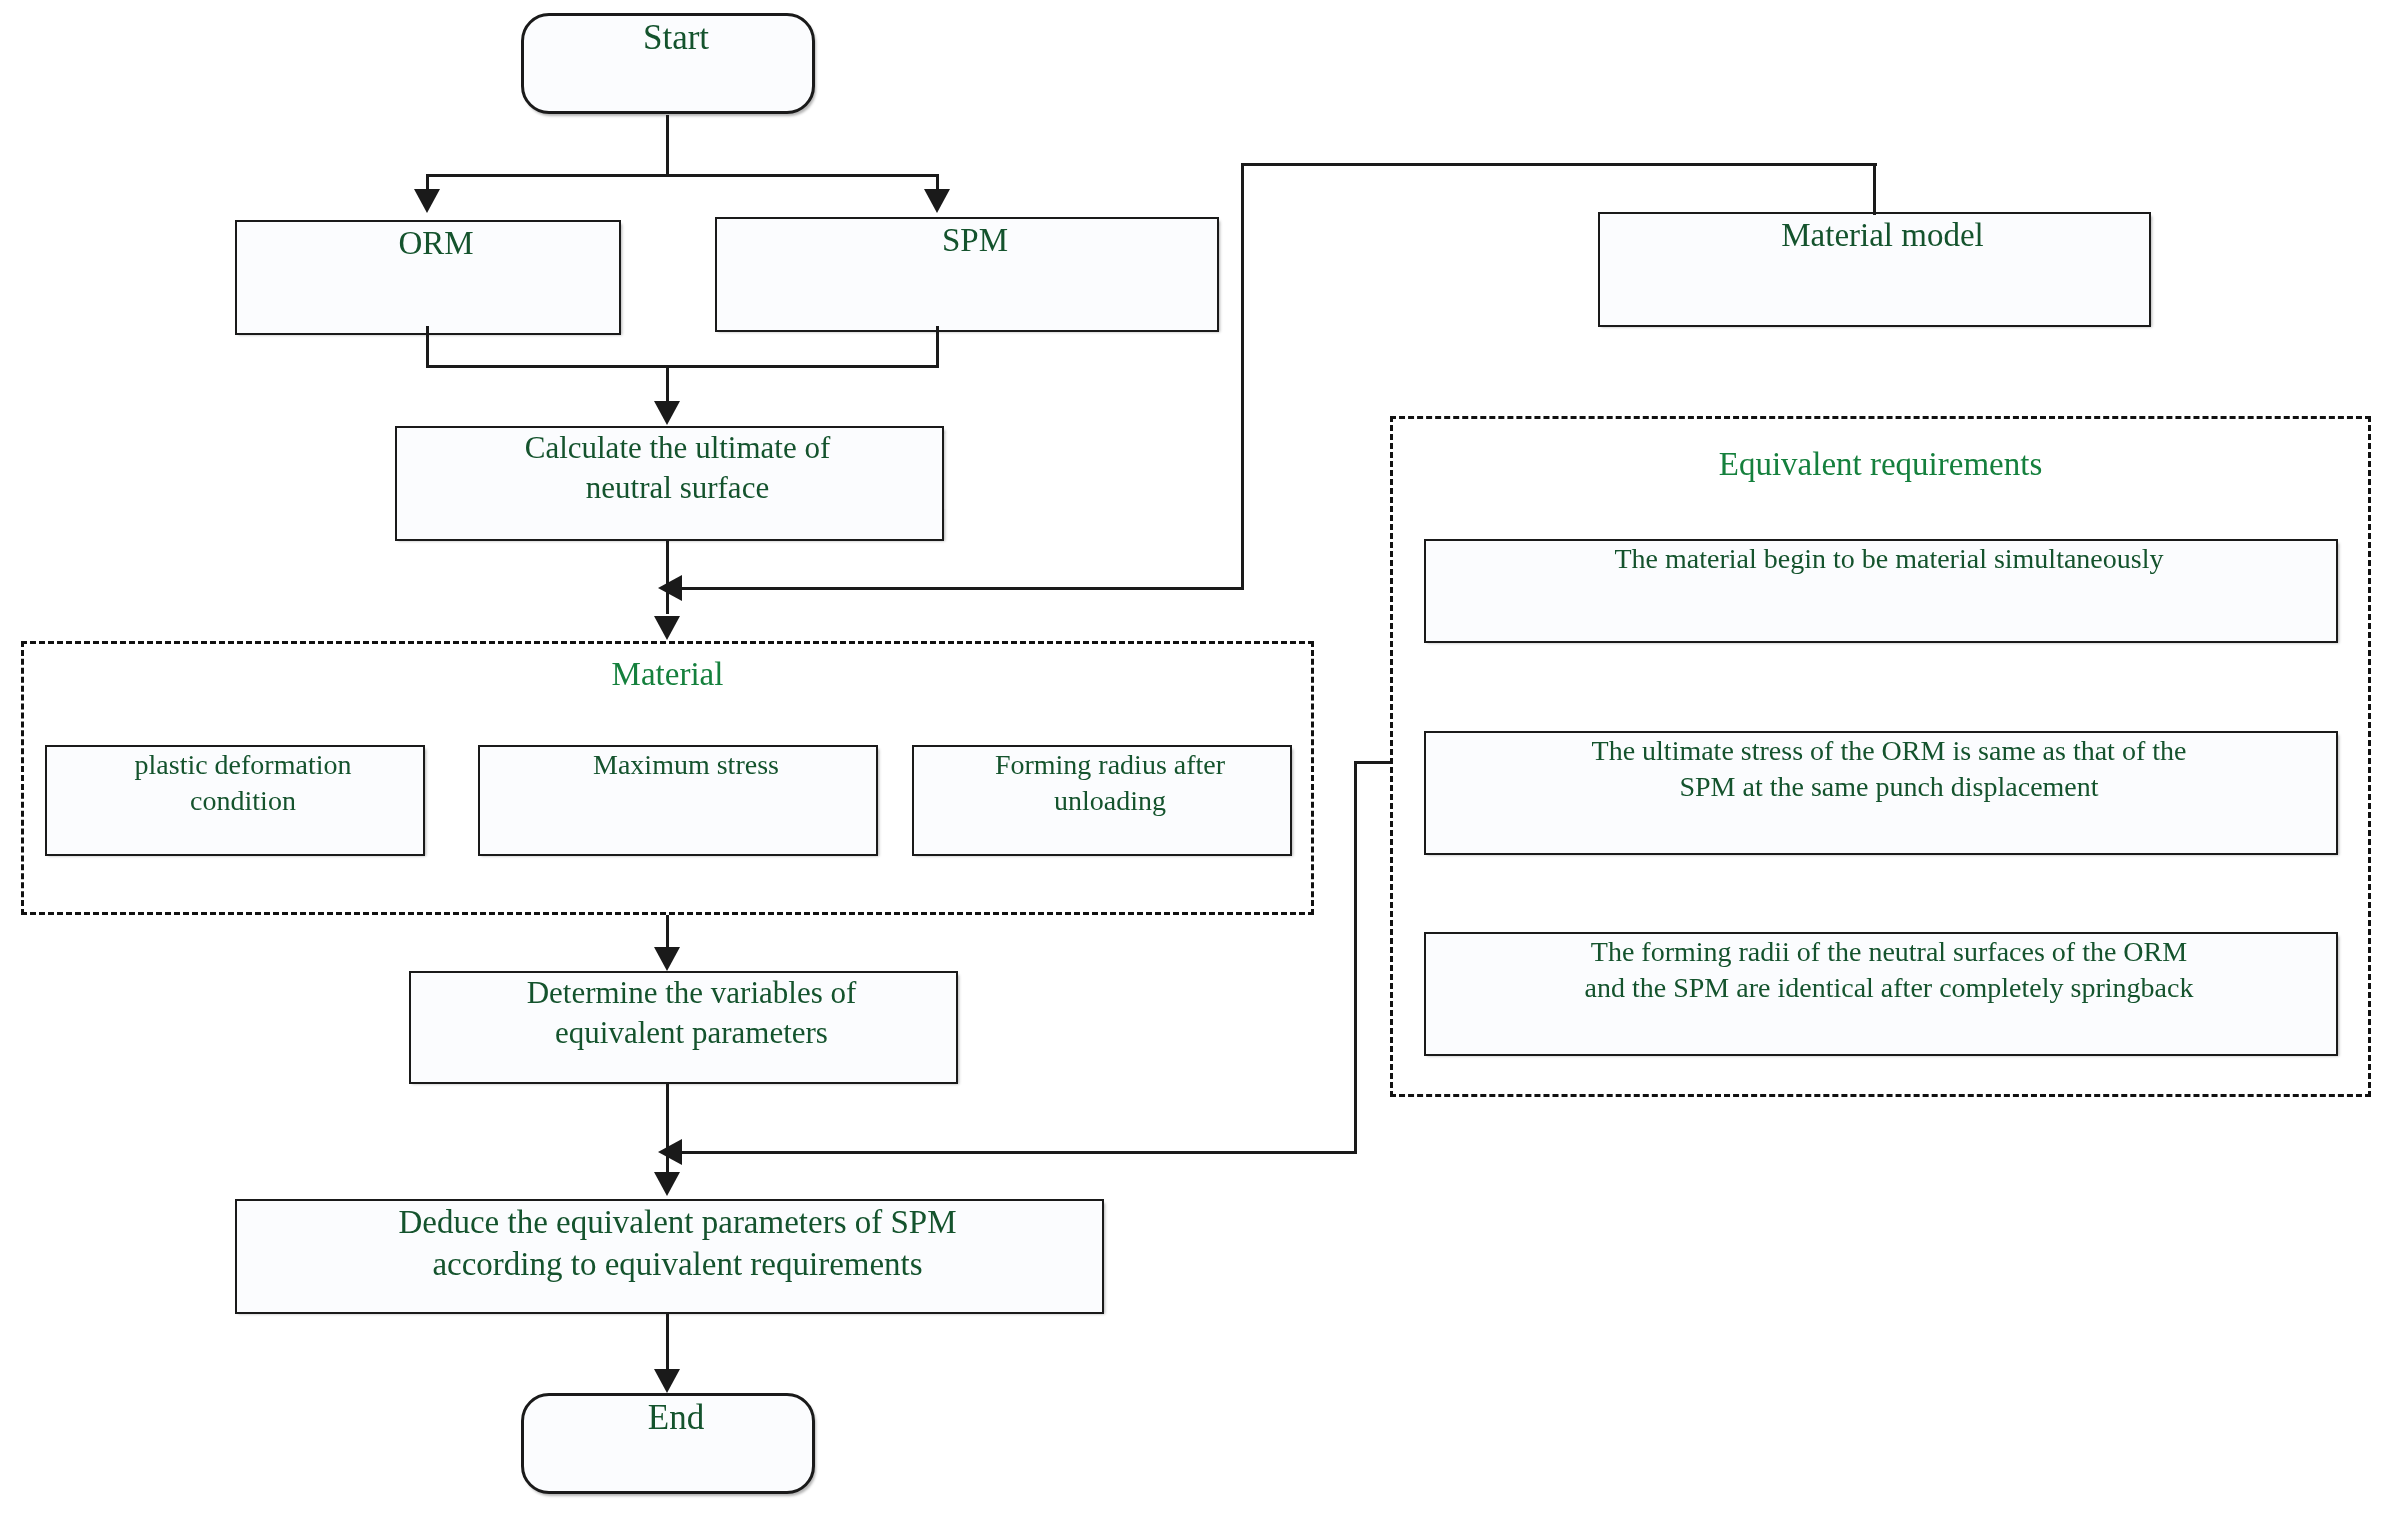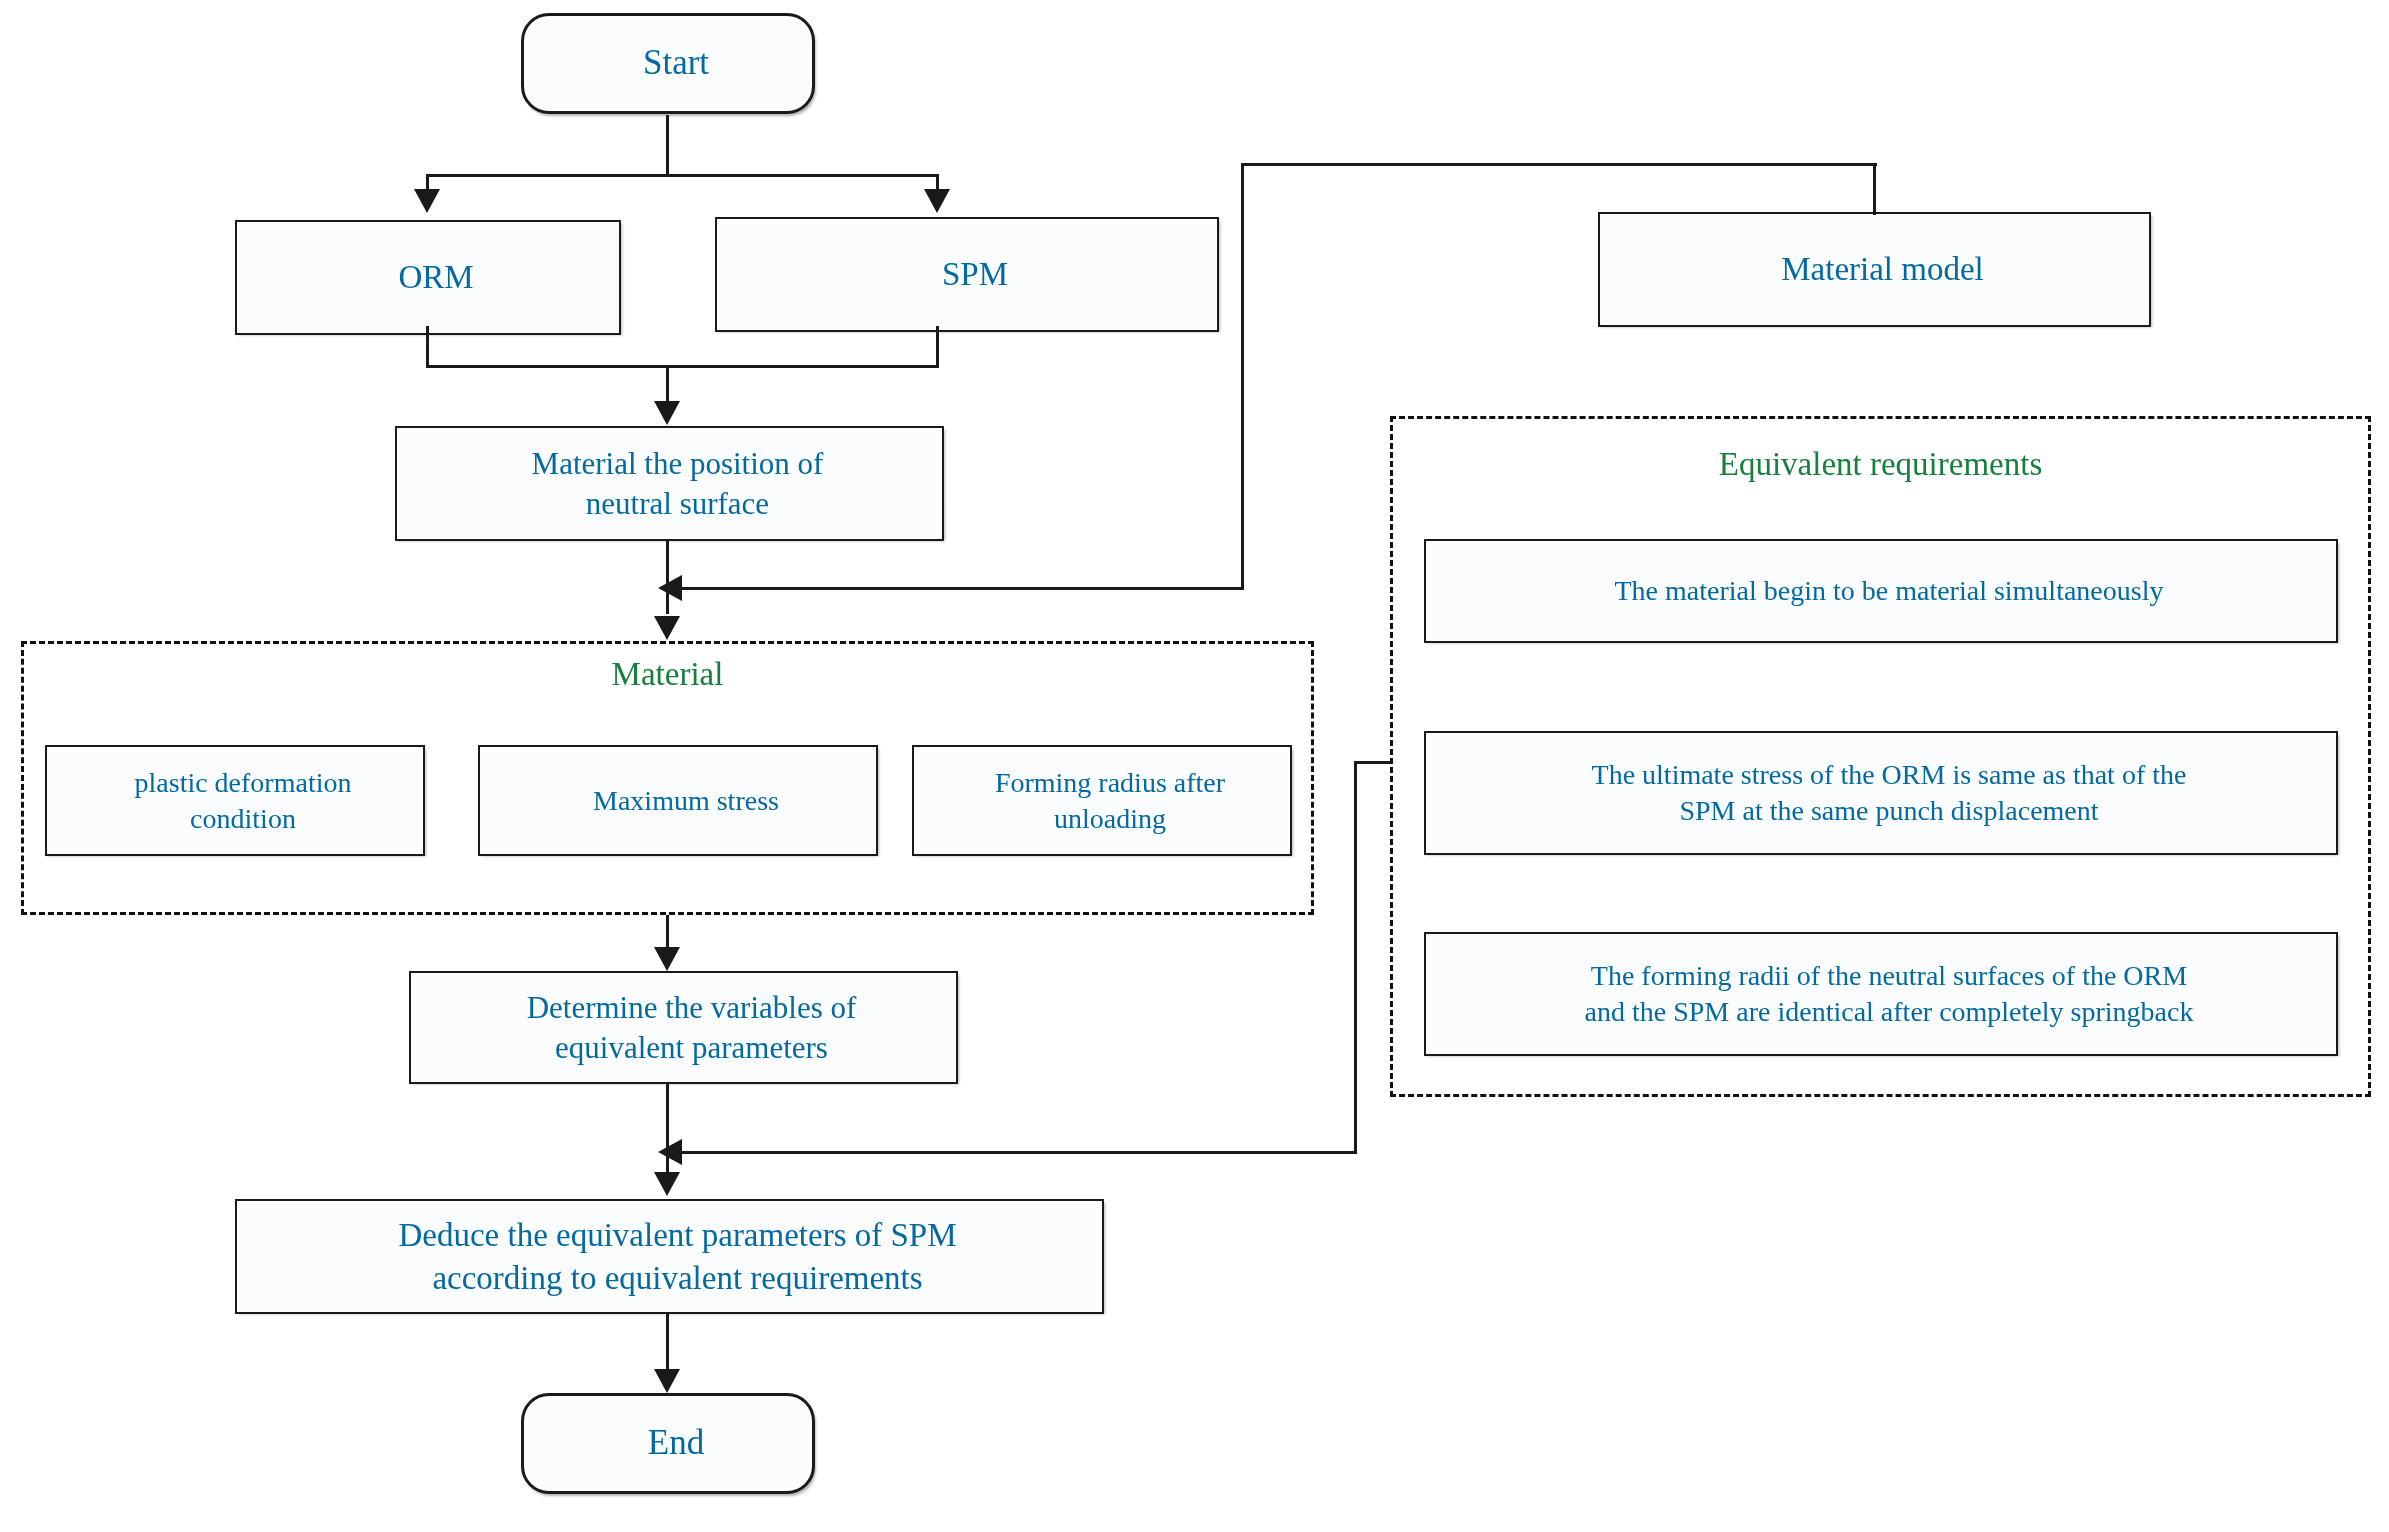--- a/index.html
+++ b/index.html
@@ -16,24 +16,24 @@
     font-family: "Liberation Serif", "DejaVu Serif", serif;
     overflow: hidden;
   }
   
   .node {
     position: absolute;
     box-sizing: border-box;
     background: #fbfcfe;
     border: 2.7px solid #1a1a1a;
     display: flex;
-    align-items: center;
+    align-items: flex-start;
     justify-content: center;
     text-align: center;
-    color: #0369a1;
+    color: #14532d;
     line-height: 1.28;
     box-shadow: 2px 2.7px 2.7px -1.3px rgba(0,0,0,0.30);
     padding-left: 16px;
   }
   .node.terminal {
     border-radius: 28px;
     border-width: 3.3px;
   }
   .node .label { display: block; padding: 0 9.3px; }
 
@@ -119,21 +119,21 @@
   </div>
 
   <div class="line v" style="left:1873px; top:163px; width:3.3px; height:52px;"></div>
   <div class="line h" style="left:1241px; top:163px; width:636px; height:3.3px;"></div>
   <div class="line v" style="left:1241px; top:163px; width:3.3px; height:426px;"></div>
   <div class="line h" style="left:679px; top:587px; width:565px; height:3.3px;"></div>
   <div class="arrow-left" style="left:658px; top:575px;"></div>
 
   <div class="node fs-med" style="left:395px; top:426px; width:549px; height:115px;">
     <span class="label">
-      <span>Material the position of</span><br>
+      <span>Calculate the ultimate of</span><br>
       <span>neutral surface</span>
     </span>
   </div>
 
   <div class="line v" style="left:666px; top:541px; width:3.3px; height:73px;"></div>
   <div class="arrow-down" style="left:654px; top:616px;"></div>
 
   <div class="group" style="left:21px; top:641px; width:1293px; height:274px;"></div>
   <div class="group-title fs-title" style="left:21px; top:656px; width:1293px;">
     <span>Material</span>

